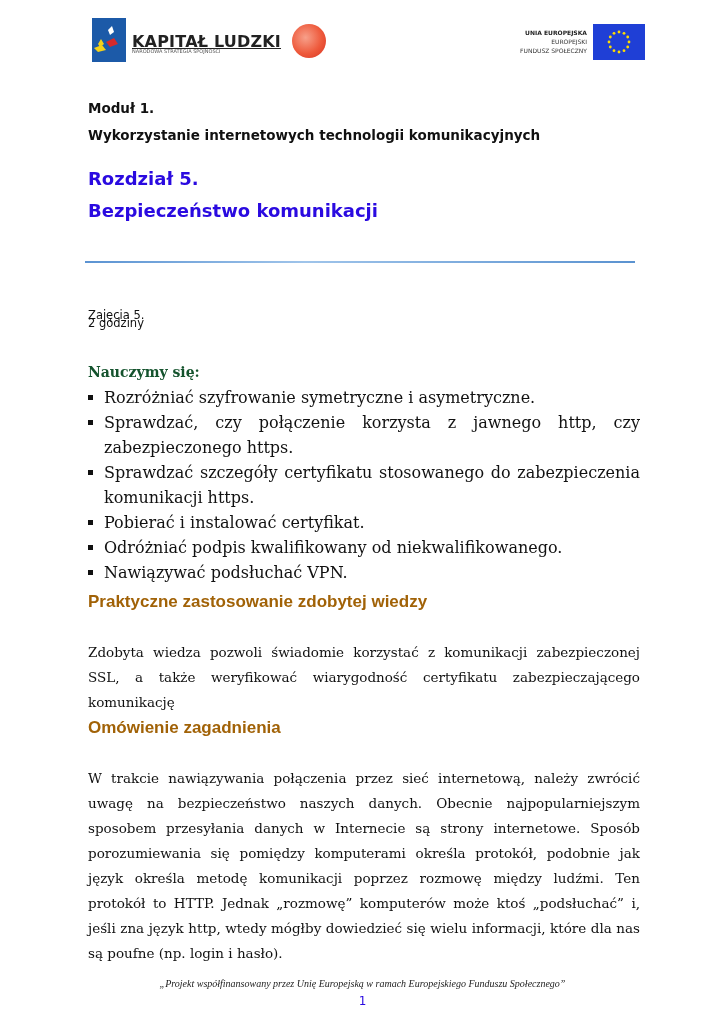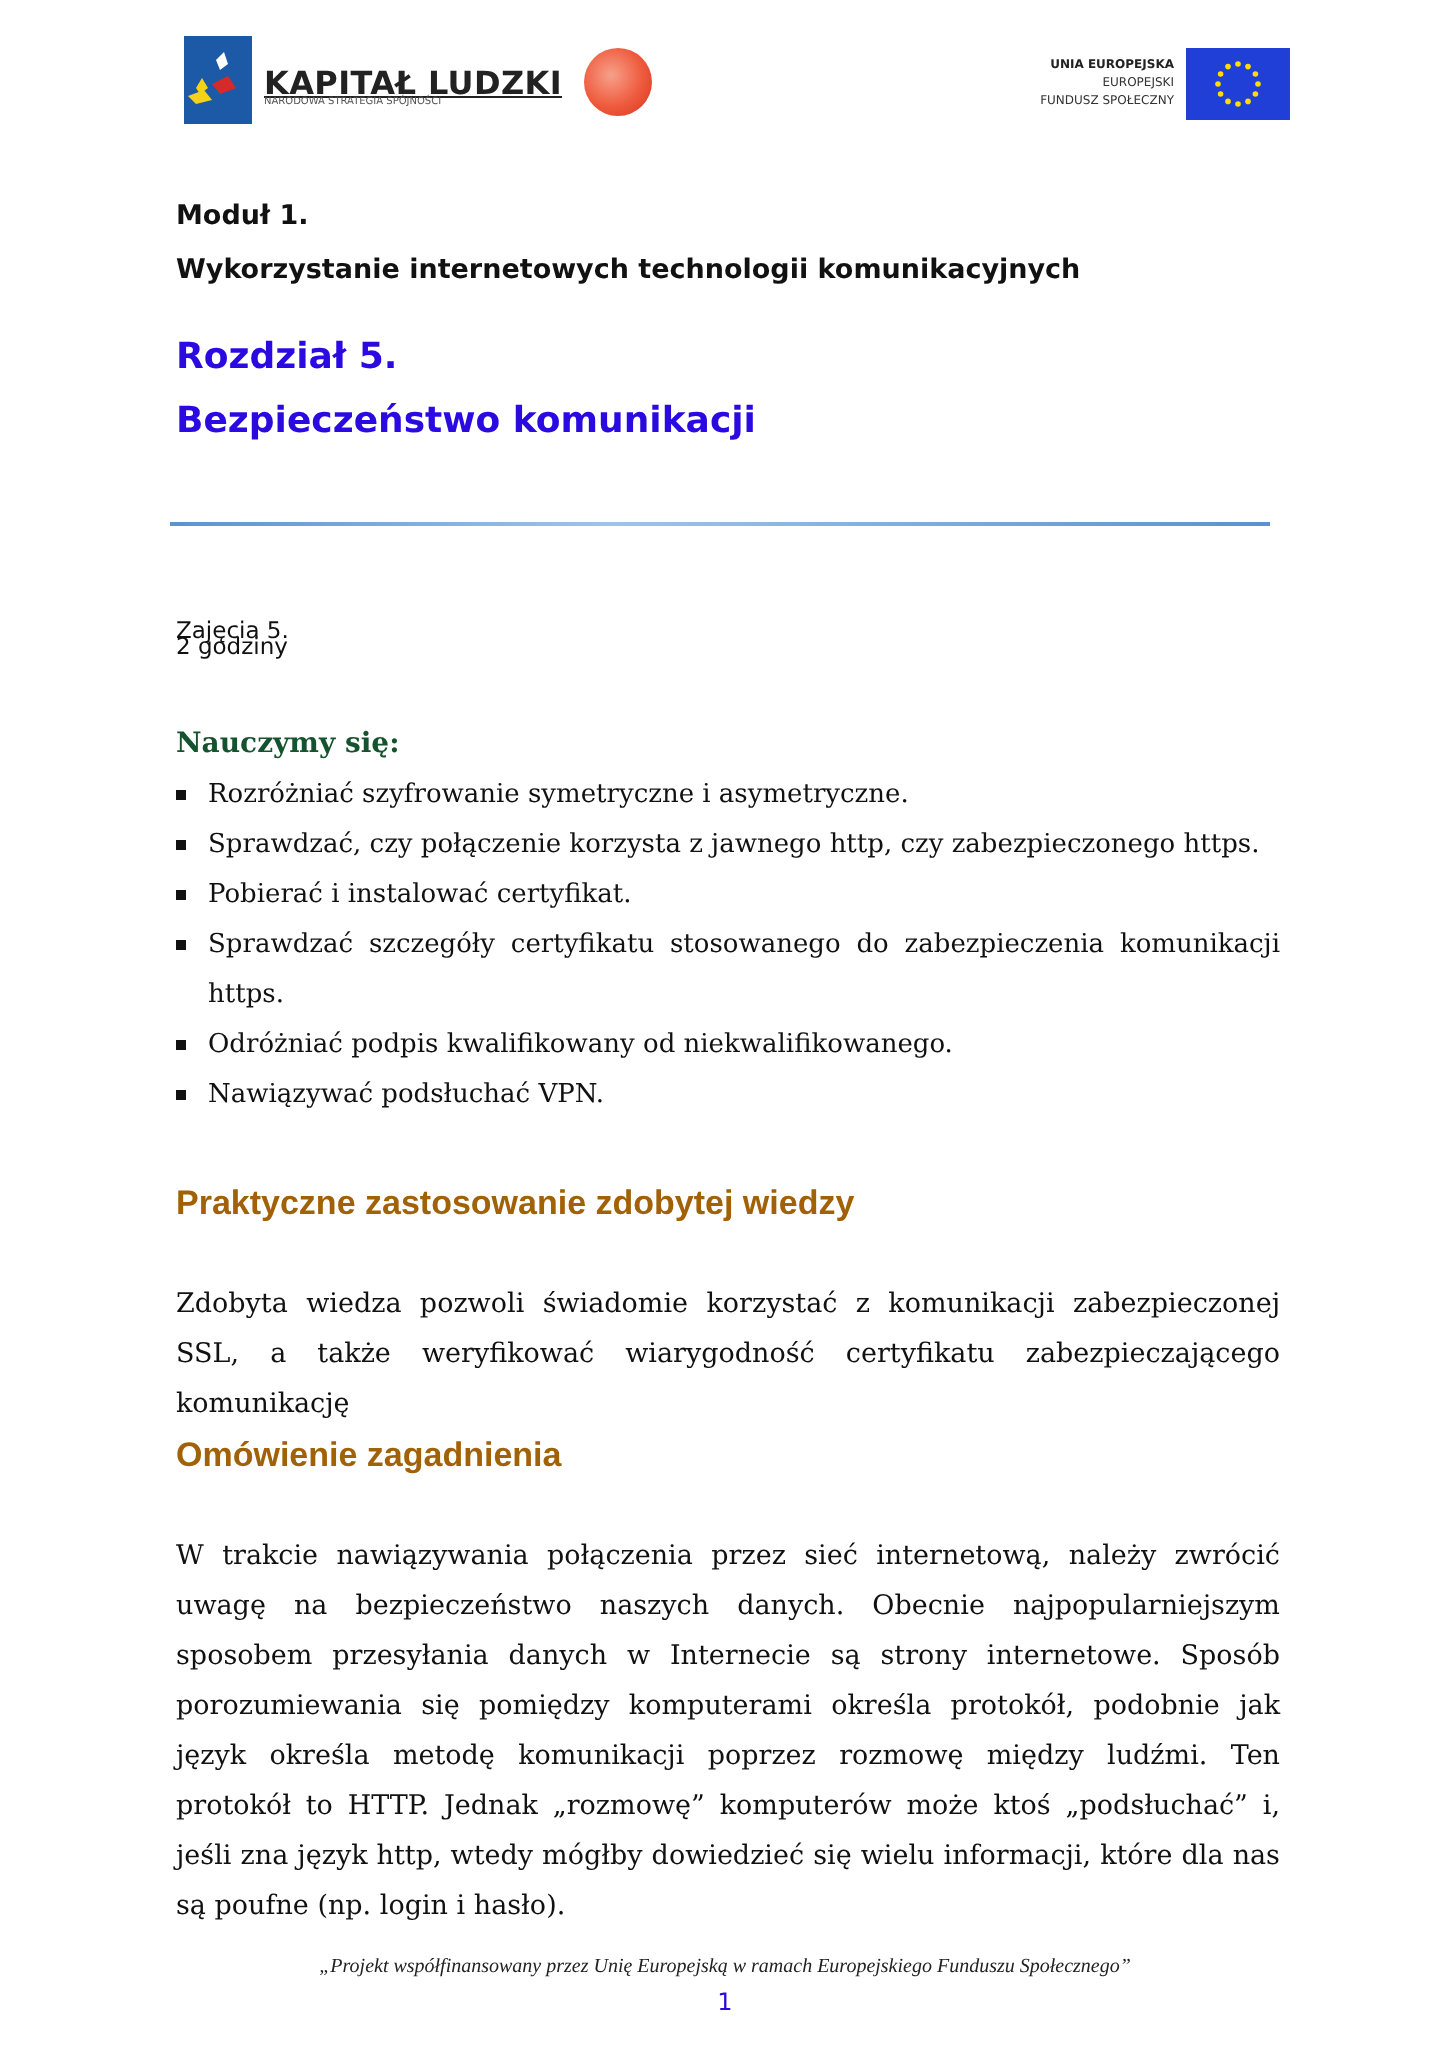--- a/index.html
+++ b/index.html
@@ -14,21 +14,21 @@
   .wwsi-text { position: absolute; left: 42px; top: 2px; font-family: "DejaVu Serif", serif; font-size: 10px; line-height: 13px; color: #333; letter-spacing: 2px; font-variant: small-caps; white-space: nowrap; }
   .logo-ue { position: absolute; left: 505px; top: 4px; width: 140px; height: 44px; }
   .ue-text { position: absolute; right: 58px; top: 10px; text-align: right; font-family: "DejaVu Sans", sans-serif; font-size: 6px; line-height: 9px; color: #333; white-space: nowrap; }
   .ue-text .b { font-weight: bold; color: #222; }
   .ue-flag { position: absolute; right: 0; top: 6px; width: 52px; height: 36px; background: #1f3fd6; }
   .mod { position: absolute; left: 88px; font-family: "DejaVu Sans", sans-serif; font-weight: bold; font-size: 13.5px; color: #111; white-space: nowrap; }
   .chap { position: absolute; left: 88px; font-family: "DejaVu Sans", sans-serif; font-weight: bold; font-size: 18px; color: #2a0ae0; white-space: nowrap; }
   .rule { position: absolute; left: 85px; top: 261px; width: 550px; height: 2px; background: linear-gradient(90deg, #5b93d2, #9fc4ea 40%, #5a92d0 100%); }
   .meta { position: absolute; left: 88px; font-family: "DejaVu Sans", sans-serif; font-size: 11.5px; color: #111; }
   .learn-title { position: absolute; left: 88px; top: 364px; font-family: "DejaVu Serif", serif; font-weight: bold; font-size: 14px; color: #14532d; }
-  .bullets { position: absolute; left: 88px; top: 385px; width: 552px; margin: 0; padding: 0; list-style: none; font-size: 13px; line-height: 25px; font-family: "DejaVu Serif", serif; }
+  .bullets { position: absolute; left: 88px; top: 385px; width: 552px; margin: 0; padding: 0; list-style: none; font-size: 16px; line-height: 25px; font-family: "DejaVu Serif", serif; }
   .bullets li { position: relative; padding-left: 16px; text-align: justify; }
   .bullets li::before { content: ""; position: absolute; left: 0; top: 10px; width: 5px; height: 5px; background: #111; }
   .sec { position: absolute; left: 88px; font-family: Liberation Sans, sans-serif; font-weight: bold; font-size: 17px; color: #a16207; white-space: nowrap; }
   .para { position: absolute; left: 88px; width: 552px; font-family: "DejaVu Serif", serif; font-size: 13.5px; line-height: 25px; text-align: justify; color: #111; }
   .footer { position: absolute; left: 0; width: 725px; text-align: center; }
   .footer-note { top: 978px; font-family: "Liberation Serif", serif; font-style: italic; font-size: 10px; color: #222; }
   .page-num { top: 994px; font-family: "DejaVu Sans", sans-serif; font-size: 12px; color: #2a0ae0; }
 </style>
 </head>
 <body>
@@ -88,22 +88,22 @@
 
 <div class="rule"></div>
 
 <div class="meta" style="top:308px;">Zajęcia 5.</div>
 <div class="meta" style="top:316px;">2 godziny</div>
 
 <div class="learn-title">Nauczymy się:</div>
 <ul class="bullets">
   <li>Rozróżniać  szyfrowanie symetryczne i asymetryczne.</li>
   <li>Sprawdzać, czy połączenie korzysta z jawnego http, czy zabezpieczonego https.</li>
+  <li>Sprawdzać szczegóły certyfikatu stosowanego do zabezpieczenia komunikacji https.</li>
   <li>Pobierać i instalować certyfikat.</li>
-  <li>Sprawdzać szczegóły certyfikatu stosowanego do zabezpieczenia komunikacji https.</li>
   <li>Odróżniać podpis kwalifikowany od niekwalifikowanego.</li>
   <li>Nawiązywać podsłuchać VPN.</li>
 </ul>
 
 <div class="sec" style="top:592px;">Praktyczne zastosowanie zdobytej wiedzy</div>
 <div class="para" style="top:640px;">Zdobyta wiedza pozwoli świadomie korzystać z komunikacji zabezpieczonej SSL, a także weryfikować wiarygodność certyfikatu zabezpieczającego komunikację</div>
 
 <div class="sec" style="top:718px;">Omówienie zagadnienia</div>
 <div class="para" style="top:766px;">W trakcie nawiązywania połączenia przez sieć internetową, należy zwrócić uwagę na bezpieczeństwo naszych danych. Obecnie najpopularniejszym sposobem przesyłania danych w Internecie są strony internetowe. Sposób porozumiewania się pomiędzy komputerami określa protokół, podobnie jak język określa metodę komunikacji poprzez rozmowę między ludźmi. Ten protokół to HTTP. Jednak „rozmowę” komputerów może ktoś „podsłuchać” i, jeśli zna język http, wtedy mógłby dowiedzieć się wielu informacji, które dla nas są poufne (np. login i hasło).</div>
 

